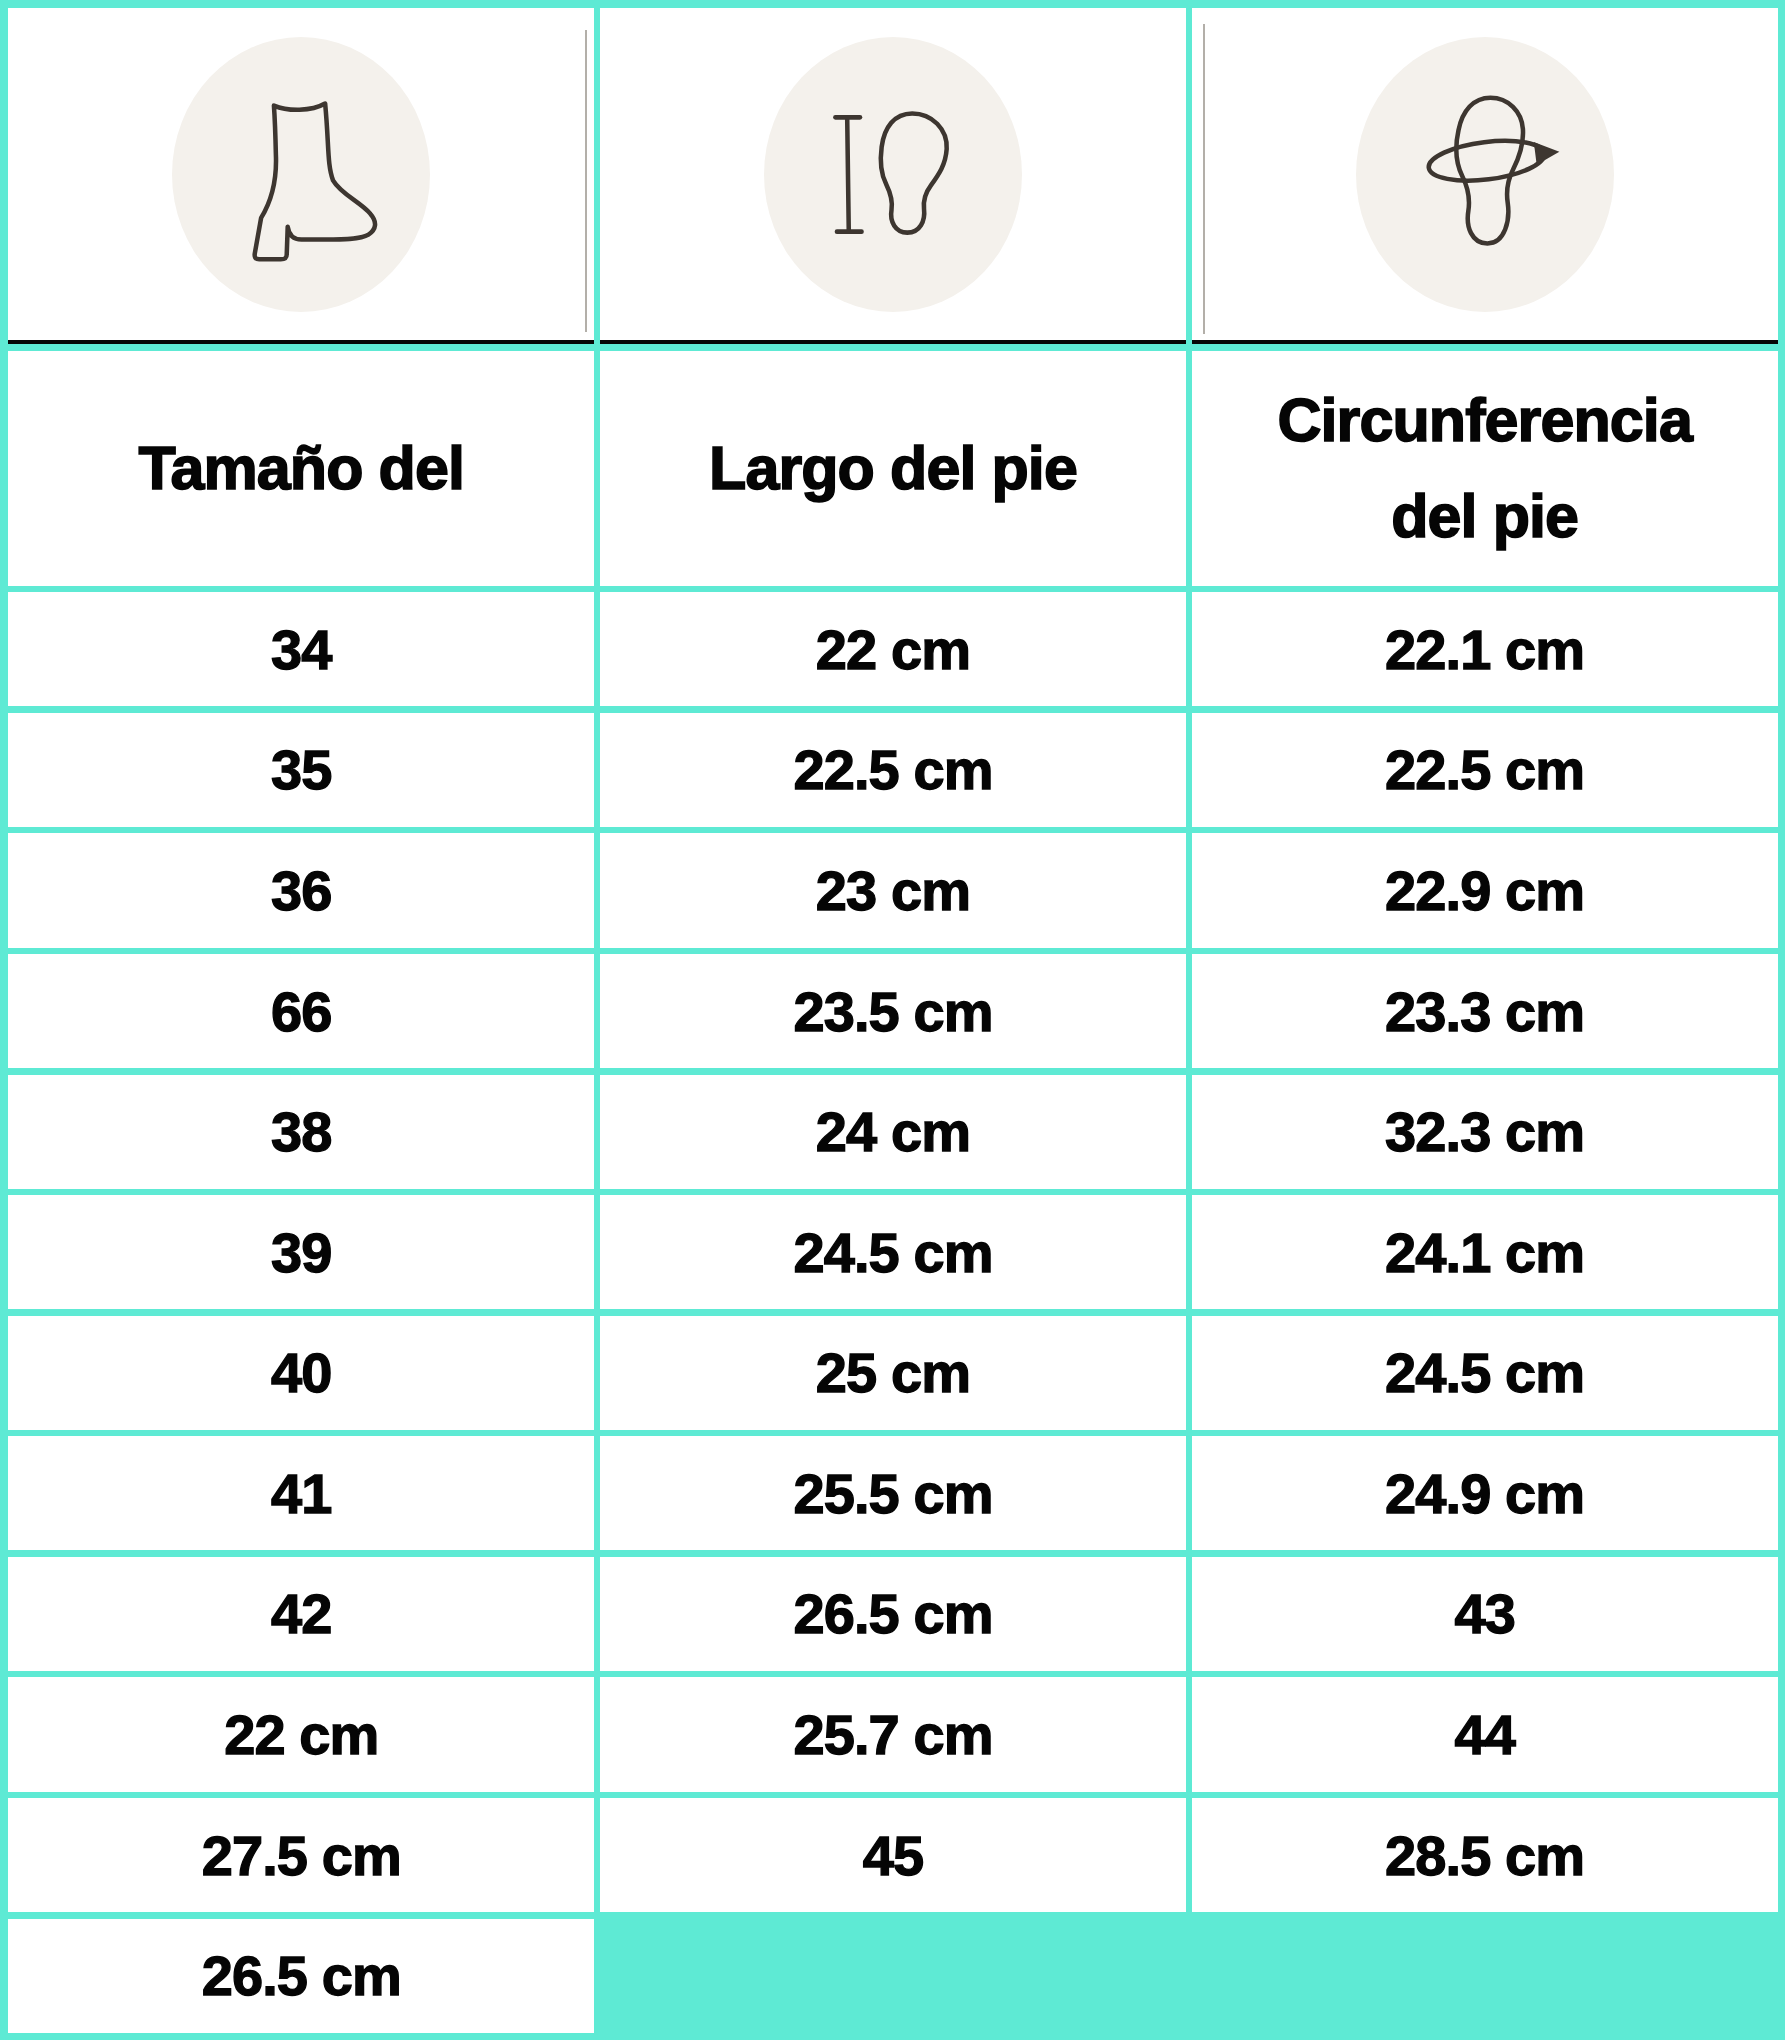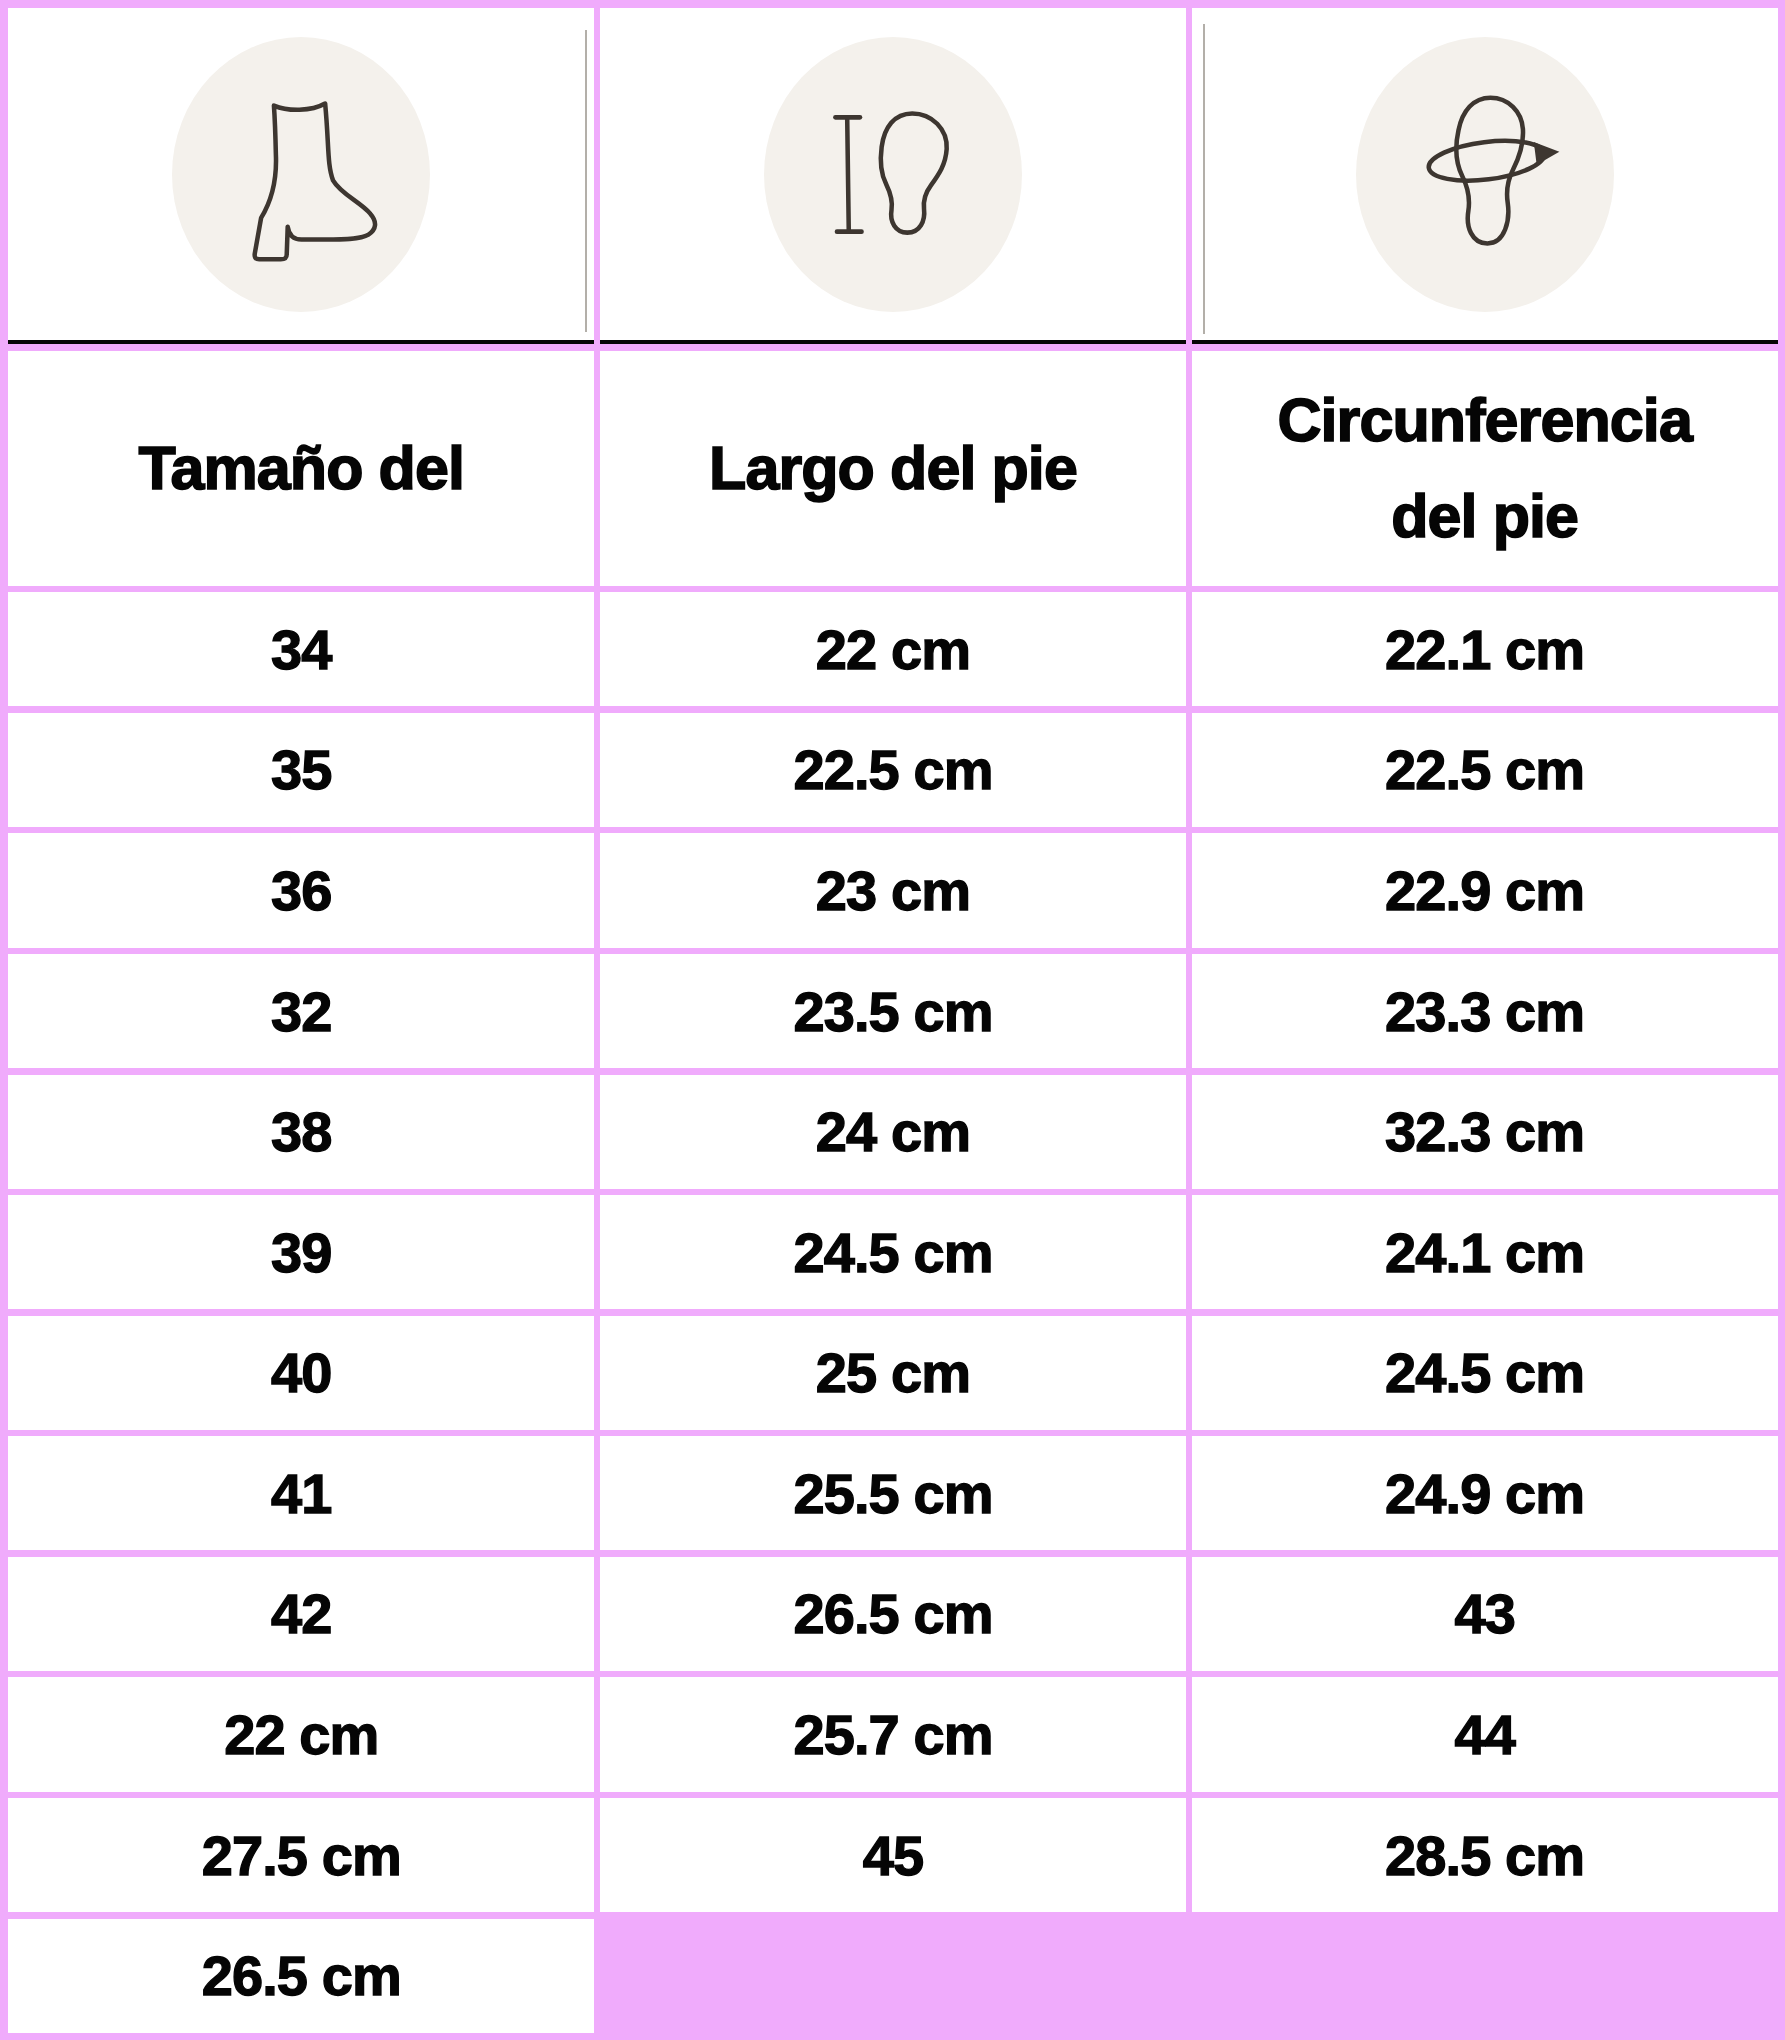--- a/index.html
+++ b/index.html
@@ -6,21 +6,21 @@
     margin: 0;
     padding: 0;
     background: #ffffff;
     font-family: "Liberation Sans", "DejaVu Sans", sans-serif;
   }
   .table {
     position: relative;
     width: 1786px;
     height: 2041px;
     box-sizing: border-box;
-    background: #f0abfc;
+    background: #5eead4;
     display: grid;
     grid-template-columns: 1fr 1fr 1fr;
     grid-template-rows: 336px 235px repeat(12, 1fr);
     gap: 6.5px 5.6px;
     padding: 8.3px;
   }
   .cell {
     background: #ffffff;
     display: flex;
     align-items: center;
@@ -176,21 +176,21 @@
       <span>36</span>
     </div>
   <div class="cell data-cell">
       <span>23 cm</span>
     </div>
   <div class="cell data-cell">
       <span>22.9 cm</span>
     </div>
 
   <div class="cell data-cell">
-      <span>32</span>
+      <span>66</span>
     </div>
   <div class="cell data-cell">
       <span>23.5 cm</span>
     </div>
   <div class="cell data-cell">
       <span>23.3 cm</span>
     </div>
 
   <div class="cell data-cell">
       <span>38</span>

